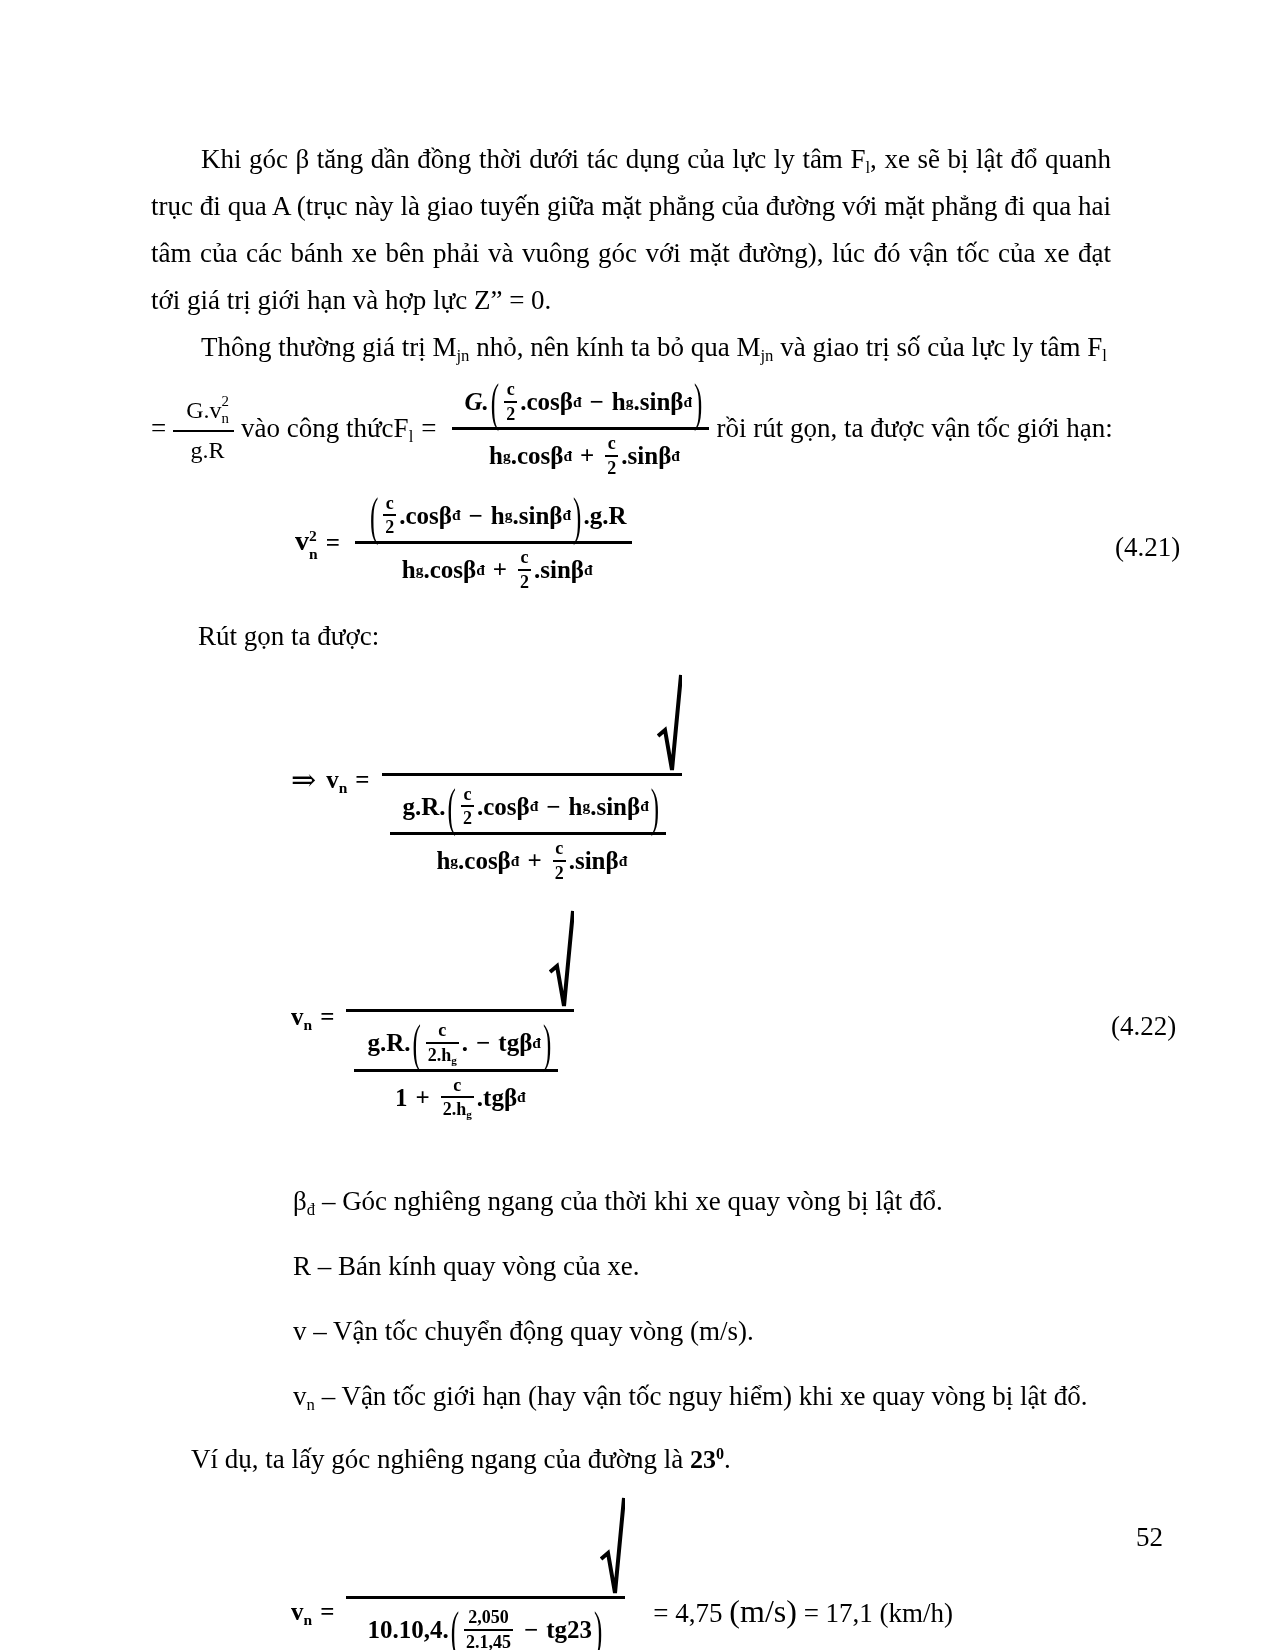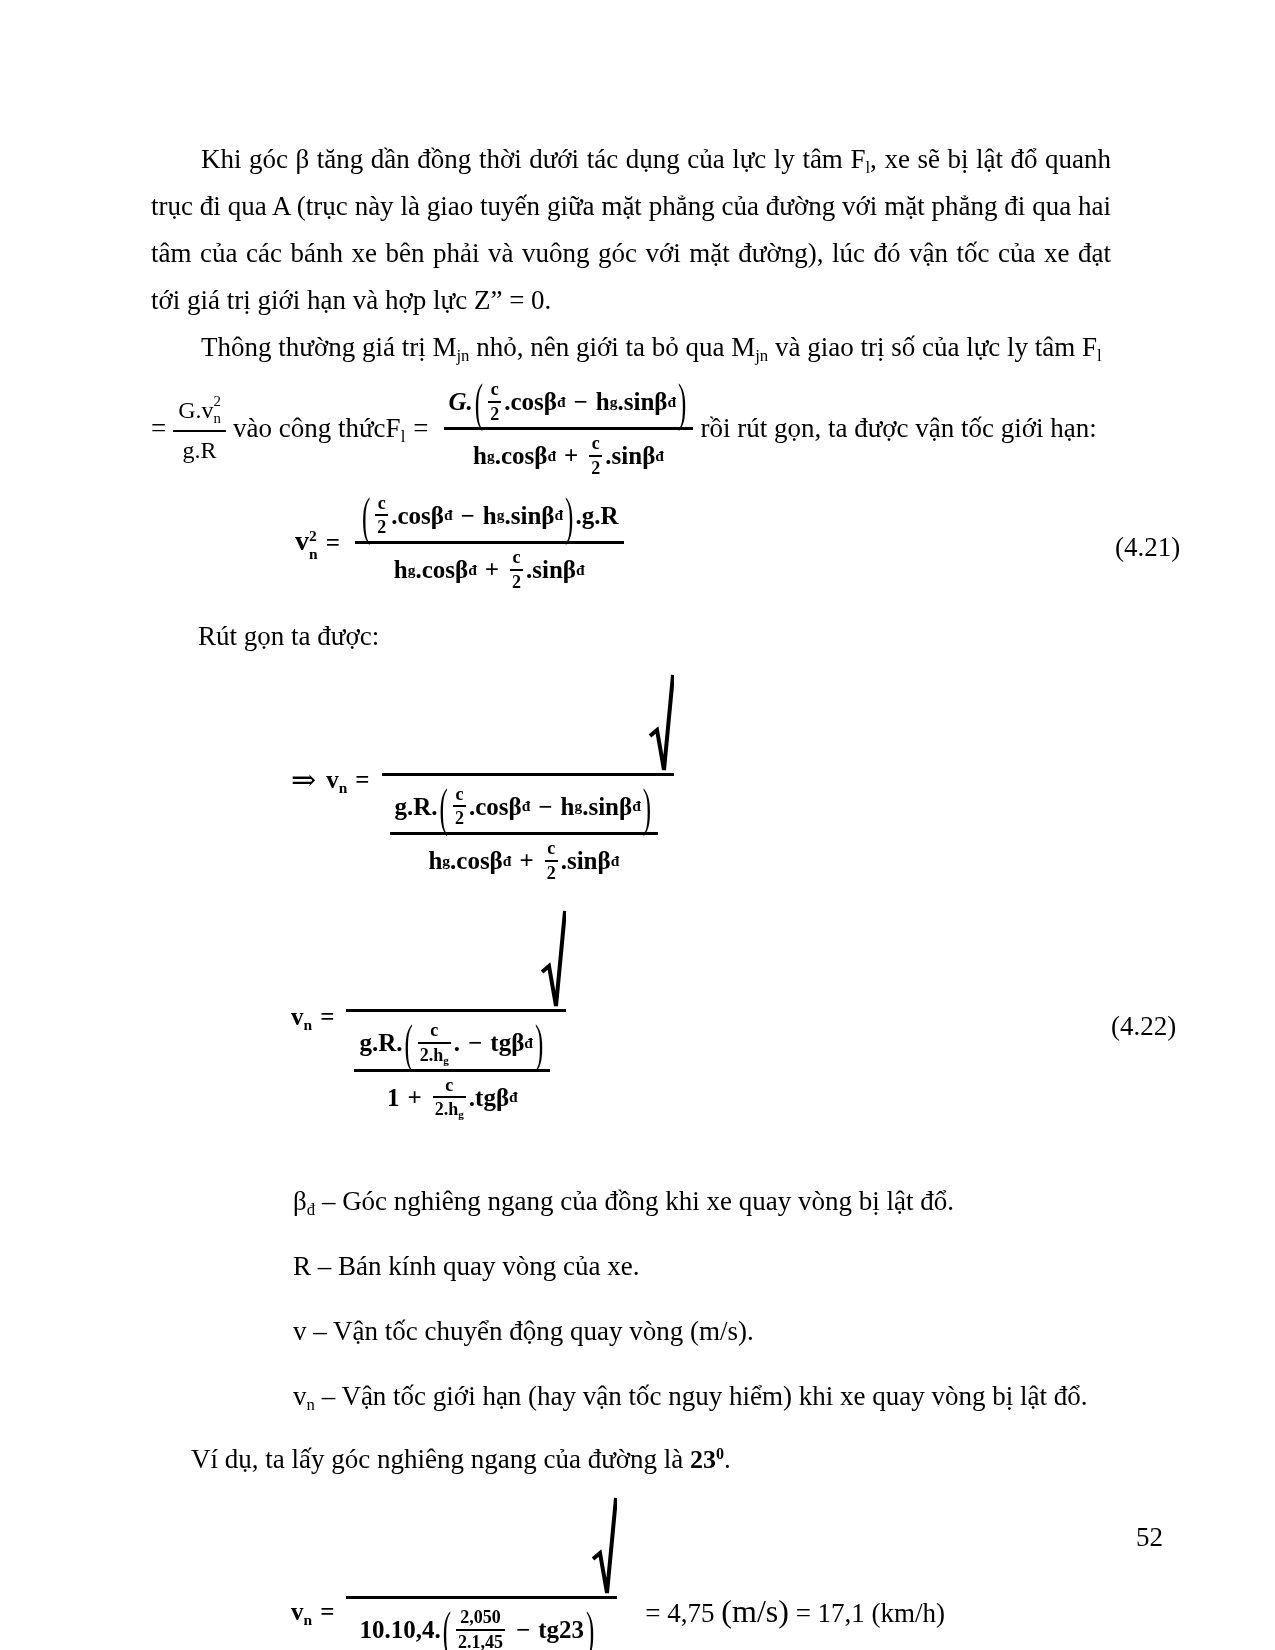--- a/index.html
+++ b/index.html
@@ -28,21 +28,21 @@
   .plain { font-weight:normal; font-size:27px; }
   .it { font-style:italic; }
   .op { margin:0 8px; }
 
   
   .ss { display:inline-flex; flex-direction:column; align-items:flex-start;
         font-size:0.62em; line-height:1.12; vertical-align:middle; }
 
   
   .fr { display:inline-flex; flex-direction:column; align-items:center; margin:0 7px; }
-  .fr > .num, .fr > .den { display:flex; align-items:center; justify-content:center; padding:0 5px; }
+  .fr > .num, .fr > .den { display:flex; align-items:center; justify-content:center; padding:0 5px;margin-left:8px; }
   .fr > .bar { align-self:stretch; height:0; border-top:3px solid #000; margin:3px 0; }
   .fr.lt > .bar { border-top-width:2px; }
 
   
   .sfr { display:inline-flex; flex-direction:column; align-items:center;
          font-size:0.72em; margin:0 3px; vertical-align:middle; line-height:1.15; }
   .sfr > .n, .sfr > .dn { padding:0 2px; }
   .sfr > .bar { align-self:stretch; height:0; border-top:2px solid #000; margin:1px 0; }
 
   
@@ -74,21 +74,21 @@
   .pagenum { position:absolute; left:1128px; top:1522px; font-size:27px; }
 </style>
 </head>
 <body>
 
 <div class="page">
   <div class="content">
 
     <p class="para" style="margin:0;"><span>Khi góc β tăng dần đồng thời dưới tác dụng của lực ly tâm  </span><span><span>F</span><sub class="s">l</sub></span><span>, xe sẽ bị lật đổ quanh trục đi qua A (trục này là giao tuyến giữa mặt phẳng của đường với mặt phẳng đi qua hai tâm của các bánh xe bên phải và vuông góc với mặt đường), lúc đó vận tốc của xe đạt tới giá trị giới hạn và hợp lực Z” = 0.</span></p>
 
-    <p class="oneline" style="margin:0;"><span>Thông thường giá trị M</span><sub class="s">jn</sub><span> nhỏ, nên giới ta bỏ qua M</span><sub class="s">jn</sub><span> và giao trị số của lực ly tâm   </span><span><span>F</span><sub class="s">l</sub></span></p>
+    <p class="oneline" style="margin:0;"><span>Thông thường giá trị M</span><sub class="s">jn</sub><span> nhỏ, nên kính ta bỏ qua M</span><sub class="s">jn</sub><span> và giao trị số của lực ly tâm   </span><span><span>F</span><sub class="s">l</sub></span></p>
 
     <div class="row" style="margin-top:8px;">
       <span class="plain">=</span>
       <span class="fr lt" style="font-size:24px;">
         <span class="num">
             <span>G.v</span>
             <span class="ss">
               <span>2</span>
               <span>n</span>
             </span>
@@ -267,21 +267,21 @@
                 <span>.</span>
                 <span>tgβ</span>
                 <sub class="s">đ</sub>
             </span>
           </span>
         </span>
       </span>
       <span class="eq-label">(4.22)</span>
     </div>
 
-    <div class="defline first"><span><span>β</span><sub class="s">đ</sub></span><span> – Góc nghiêng ngang của đồng khi xe quay vòng bị lật đổ.</span></div>
+    <div class="defline first"><span><span>β</span><sub class="s">đ</sub></span><span> – Góc nghiêng ngang của thời khi xe quay vòng bị lật đổ.</span></div>
     <div class="defline"><span><span>R</span><sub class="s"></sub></span><span> – Bán kính quay vòng của xe.</span></div>
     <div class="defline"><span><span>v</span><sub class="s"></sub></span><span> – Vận tốc chuyển động quay vòng (m/s).</span></div>
     <div class="defline"><span><span>v</span><sub class="s">n</sub></span><span> – Vận tốc giới hạn (hay vận tốc nguy hiểm) khi xe quay vòng bị lật đổ.</span></div>
 
     <div class="r-vidu"><span>Ví dụ, ta lấy góc nghiêng ngang của đường là </span><span class="mf" style="font-size:26px;"><span>23</span><sup class="s">0</sup></span><span>.</span></div>
 
     <div class="row mf r-final">
       <span><span>v</span><sub class="s">n</sub></span>
       <span class="op">=</span>
       <span class="sqrt">

